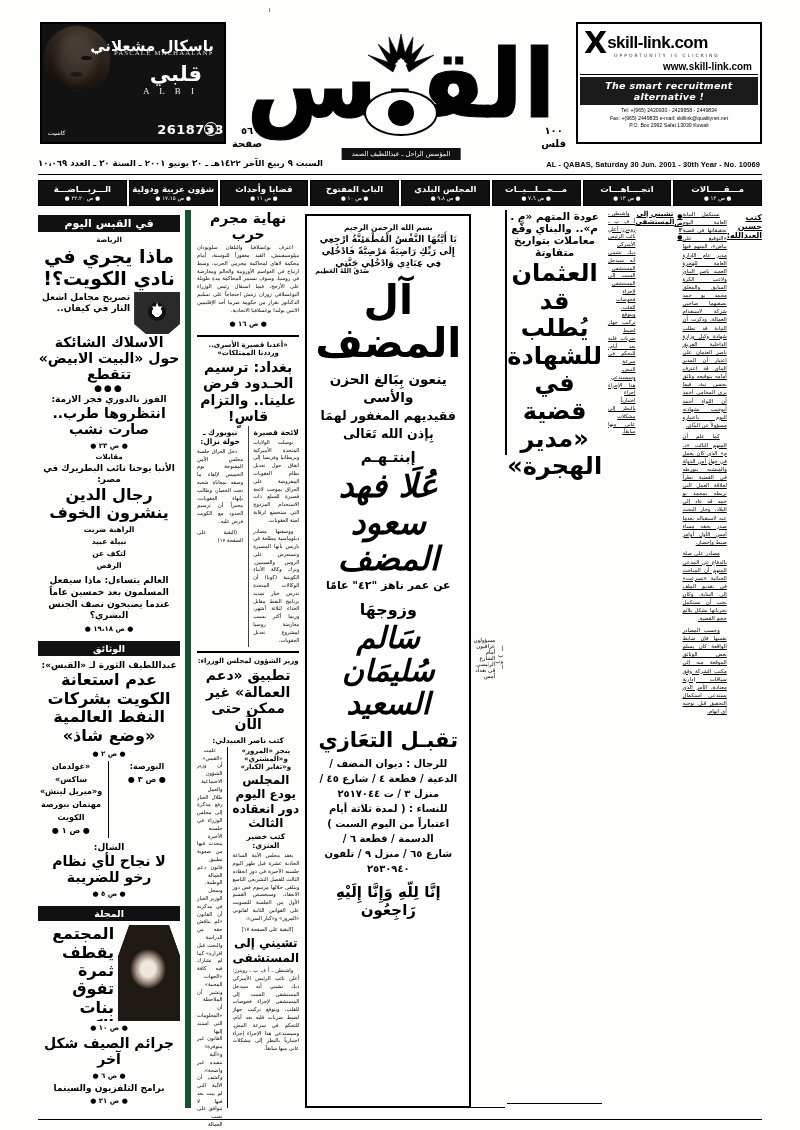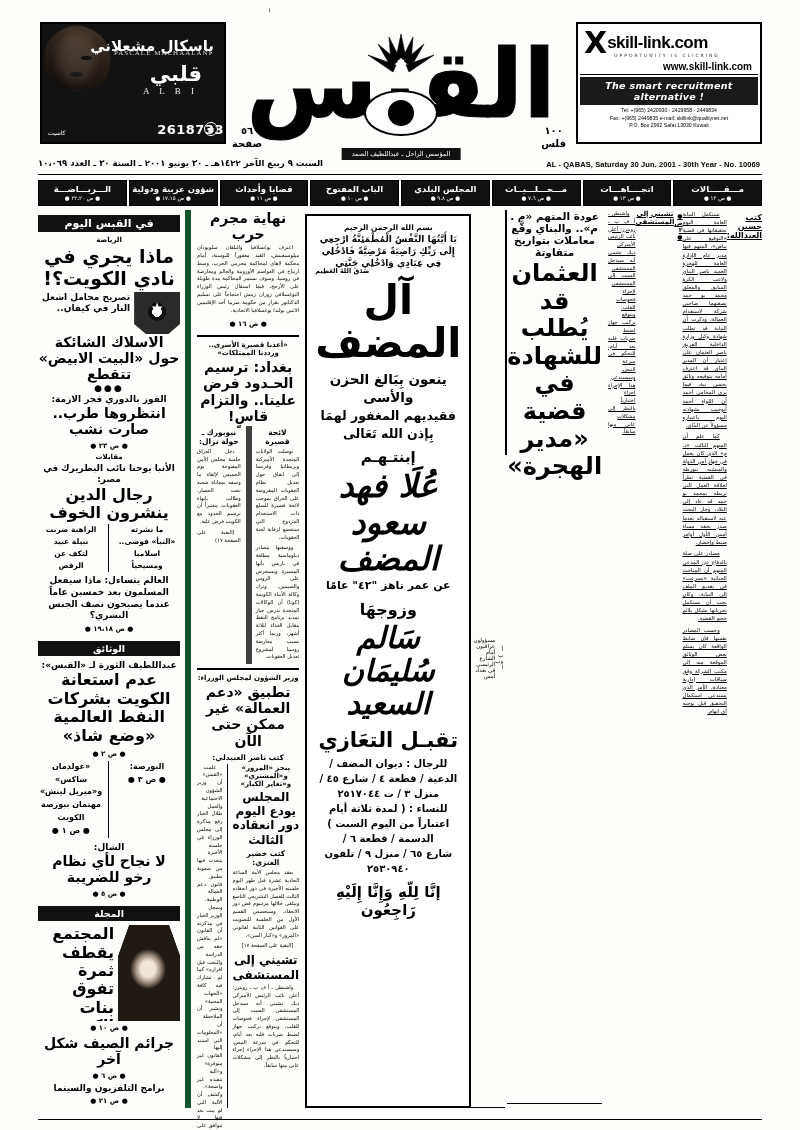--- a/index.html
+++ b/index.html
@@ -627,21 +627,21 @@
           <div class="mini-head sz3">نهاية مجرم حرب</div>
           <div class="filler-one">
             <p>اعترف يوغسلافيا والبلقان سلوبودان ميلوسيفيتش، القيد مغفوراً للبوسنة، أمام محكمة لاهاي لمحاكمة مجرمي الحرب، وسط ارتياح في العواصم الأوروبية والعالم ومعارضة في روسيا. وسوف تستمر المحاكمة مدة طويلة على الأرجح، فيما استقال رئيس الوزراء اليوغسلافي زوران زيتش احتجاجاً على تسليم الدكتاتور بقرار من حكومة صربيا أحد الإقليمين الاثنين بولندا يوغسلافيا الاتحادية.</p>
           </div>
           <div class="pgref">● ص ١٦ ●</div>
           <div class="hr-thick"></div>
 
           <div class="mini-kicker">«أعدنا قصيرة الأسرى.. ورددنا الممتلكات»</div>
           <div class="mini-head sz3">بغداد: ترسيم الحـدود فرض علينا.. والتزام قاسٍ!</div>
           <div style="display:flex;flex-direction:row;gap:5px;">
-            <div style="flex:1;border-left:6px solid #404040;padding-left:4px;">
+            <div style="flex:1;border-left:1px solid #404040;padding-left:4px;">
               <div class="mini-byline">لائحة قصيرة</div>
               <div class="filler-one">
                 <p>توصلت الولايات المتحدة الأميركية وبريطانيا وفرنسا إلى اتفاق حول تعديل نظام العقوبات المفروضة على العراق بموجب لائحة قصيرة للسلع ذات الاستخدام المزدوج التي ستخضع لرقابة لجنة العقوبات.</p>
                 <p>ووصفتها مصادر دبلوماسية مطلعة في باريس بأنها المسيرة وتستعرض على الروس والصينيين. وترك وكالة الأنباء الكويتية (كونا) أن الوكالات المتحدة تدرس خيار تمديد برنامج النفط مقابل الغذاء لثلاثة أشهر، وربما أكثر بسبب معارضة روسيا لمشروع تعديل العقوبات.</p>
               </div>
             </div>
             <div style="flex:1;">
               <div class="mini-byline">نيويورك ـ خولة نزال:</div>
               <div class="filler-one">
                 <p>دخل العراق جلسة مجلس الأمن المفتوحة يوم الخميس لإلقاء ما وصفه بمعاناة شعبه تحت الحصار، وطالب بإنهاء العقوبات، معتبراً أن ترسيم الحدود مع الكويت فرض عليه.</p>
@@ -696,26 +696,20 @@
       <div class="dots">●●●</div>
       <div class="sub-line">الفوز بالدوري فجر الازمة:</div>
       <div class="mini-head sz3">انتظروها طرب.. صارت نشب</div>
       <div class="pgref">● ص ٢٣ ●</div>
 
       <div class="mini-kicker">مقابلات</div>
       <div class="sub-line">الأنبا يوحنا نائب البطريرك في مصر:</div>
       <div class="mini-head sz2">رجال الدين ينشرون الخوف</div>
       <div class="two-mini">
         <div>
-          <div>ما نشرته</div>
-          <div>«النبأ» فوضى..</div>
-          <div>اسلاميا</div>
-          <div>ومسيحياً</div>
-        </div>
-        <div>
           <div>الراهبة ضربت</div>
           <div>نبيلة عبيد</div>
           <div>لتكف عن</div>
           <div>الرقص</div>
         </div>
       </div>
       <div class="ask-block">العالم يتساءل: ماذا سيفعل المسلمون بعد خمسين عاماً عندما يصبحون نصف الجنس البشري؟</div>
       <div class="pgref">● ص ١٩،١٨ ●</div>
 
       <div class="sect-bar small">الوثائق</div>

